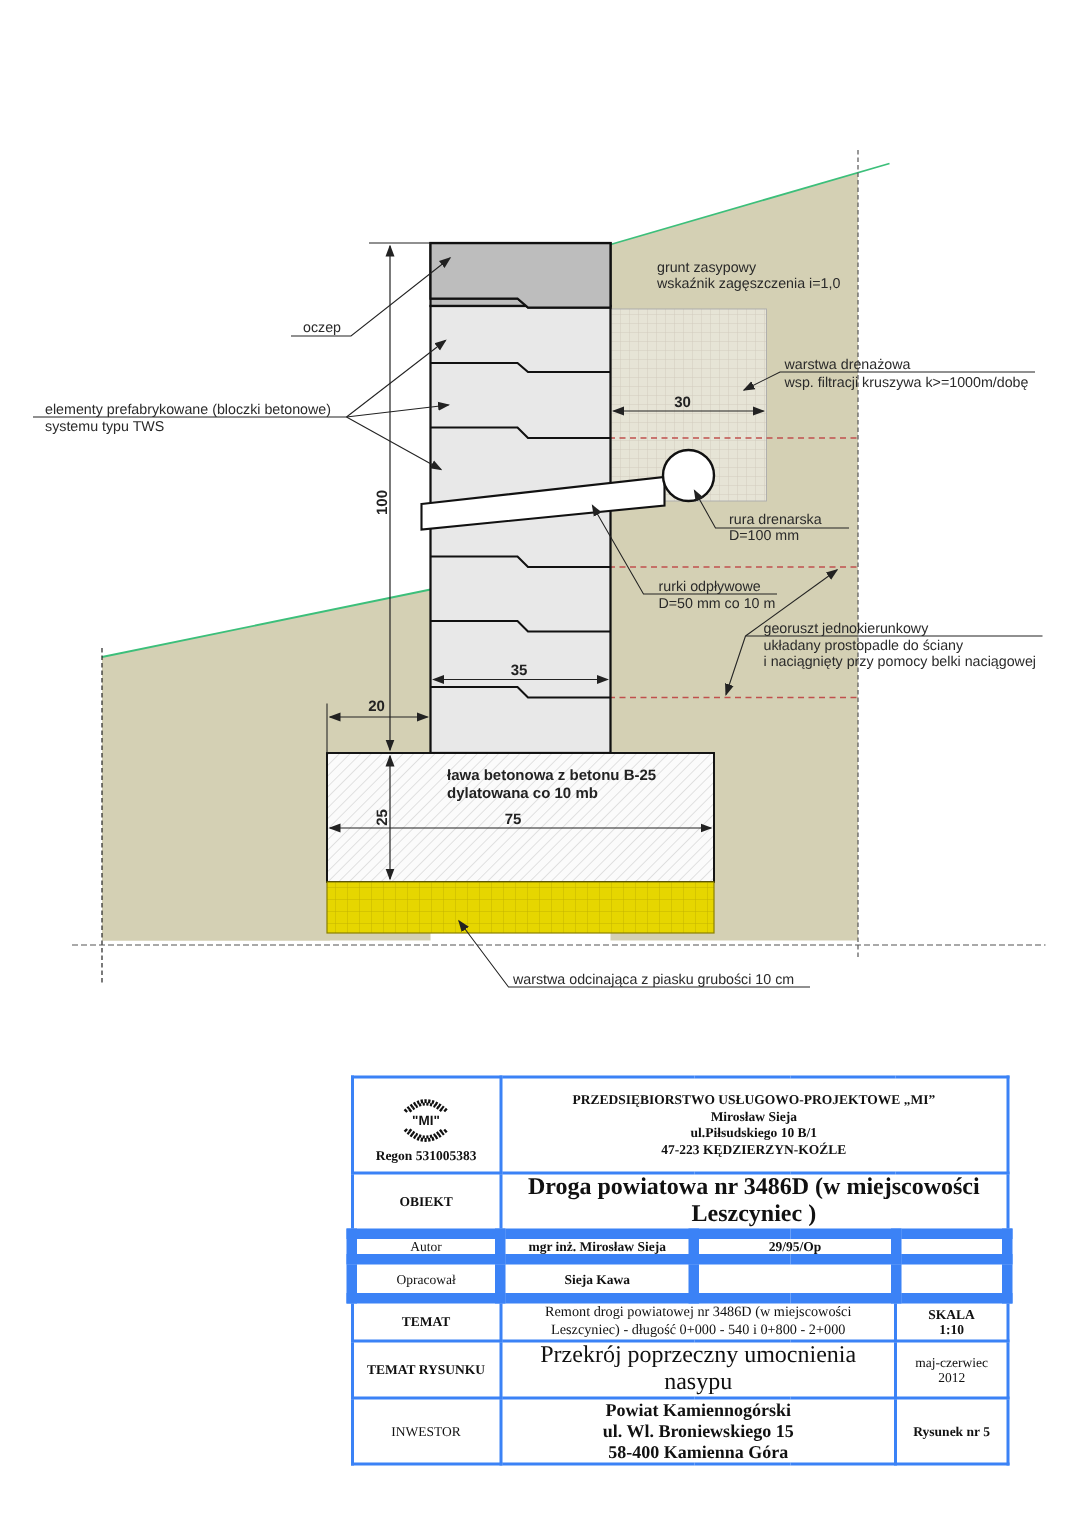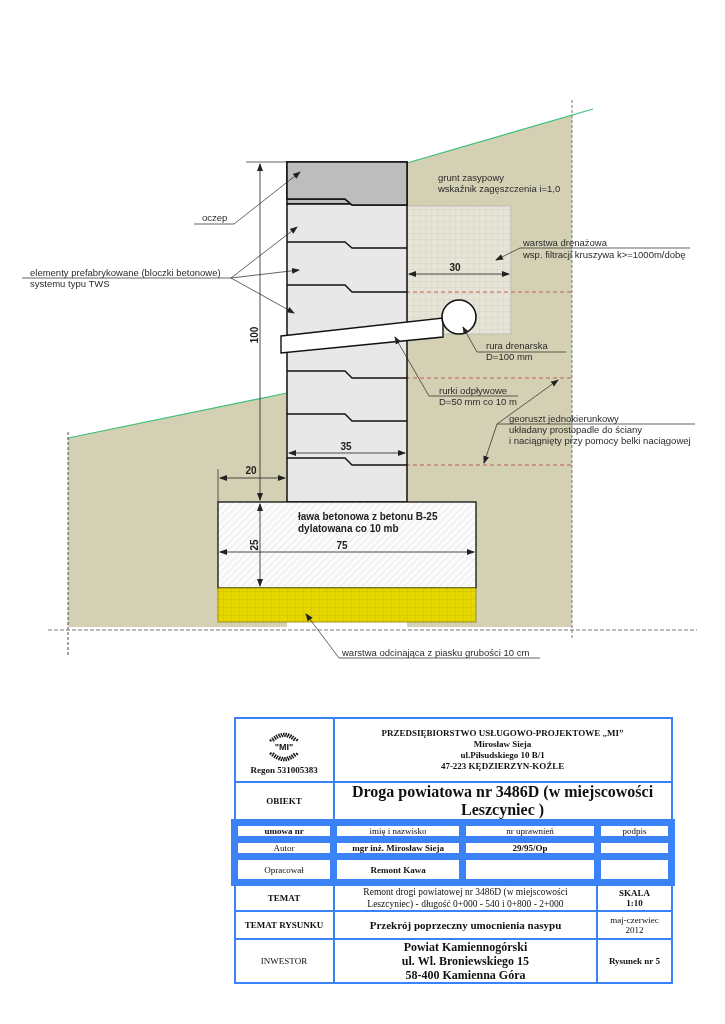--- a/index.html
+++ b/index.html
@@ -14,21 +14,21 @@
   #titleblock td { border:7px solid #3b82f6; padding:0 2px; text-align:center; vertical-align:middle; }
   #titleblock .thick { border-width:2px; }
   .tb-small { font-size:9px; }
   .tb-bold { font-weight:bold; }
   .logo-cell { height:62px; }
   .logo { display:block; margin:2px auto 0 auto; }
   .regon { font-size:9px;font-weight:bold; }
   .company { font-size:9px; font-weight:bold; line-height:11px; }
   .obiekt-v { font-size:16px; font-weight:bold; }
   .temat-v { font-size:9.5px; font-weight:normal; line-height:12px; }
-  .tr-v { font-size:11px; font-weight:bold; }
+  .tr-v { font-size:16px; font-weight:normal; }
   .inw-v { font-size:12px; font-weight:bold; line-height:14px; }
 </style>
 </head>
 <body>
 
 <svg id="drawing" viewBox="0 0 725 700" xmlns="http://www.w3.org/2000/svg">
   <defs>
     <pattern id="grid" width="6" height="6" patternUnits="userSpaceOnUse">
       <rect width="6" height="6" fill="#e6e4d6"></rect>
       <path d="M6 0 V6 M0 6 H6" stroke="#cfcabc" stroke-width="0.6"></path>
@@ -174,34 +174,28 @@
       <div>Mirosław Sieja</div>
       <div>ul.Piłsudskiego 10 B/1</div>
       <div>47-223 KĘDZIERZYN-KOŹLE</div>
     </td>
   </tr>
   <tr style="height:28px">
     <td class="thick tb-bold tb-small">OBIEKT</td>
     <td colspan="5" class="thick obiekt-v">Droga powiatowa nr 3486D (w miejscowości Leszcyniec )</td>
   </tr>
   <tr style="height:11px" class="tb-small">
-    <td class="tb-bold">umowa nr</td>
-    <td colspan="2">imię i nazwisko</td>
-    <td colspan="2">nr uprawnień</td>
-    <td>podpis</td>
-  </tr>
-  <tr style="height:11px" class="tb-small">
     <td>Autor</td>
     <td colspan="2" class="tb-bold">mgr inż. Mirosław Sieja</td>
     <td colspan="2" class="tb-bold">29/95/Op</td>
     <td></td>
   </tr>
   <tr style="height:26px" class="tb-small">
     <td>Opracował</td>
-    <td colspan="2" class="tb-bold">Remont Kawa</td>
+    <td colspan="2" class="tb-bold">Sieja Kawa</td>
     <td colspan="2"></td>
     <td></td>
   </tr>
   <tr style="height:23px">
     <td class="thick tb-bold tb-small">TEMAT</td>
     <td colspan="4" class="thick temat-v">
       <div>Remont drogi powiatowej nr 3486D (w miejscowości</div>
       <div>Leszcyniec) - długość 0+000 - 540 i 0+800 - 2+000</div>
     </td>
     <td class="thick tb-bold tb-small">

